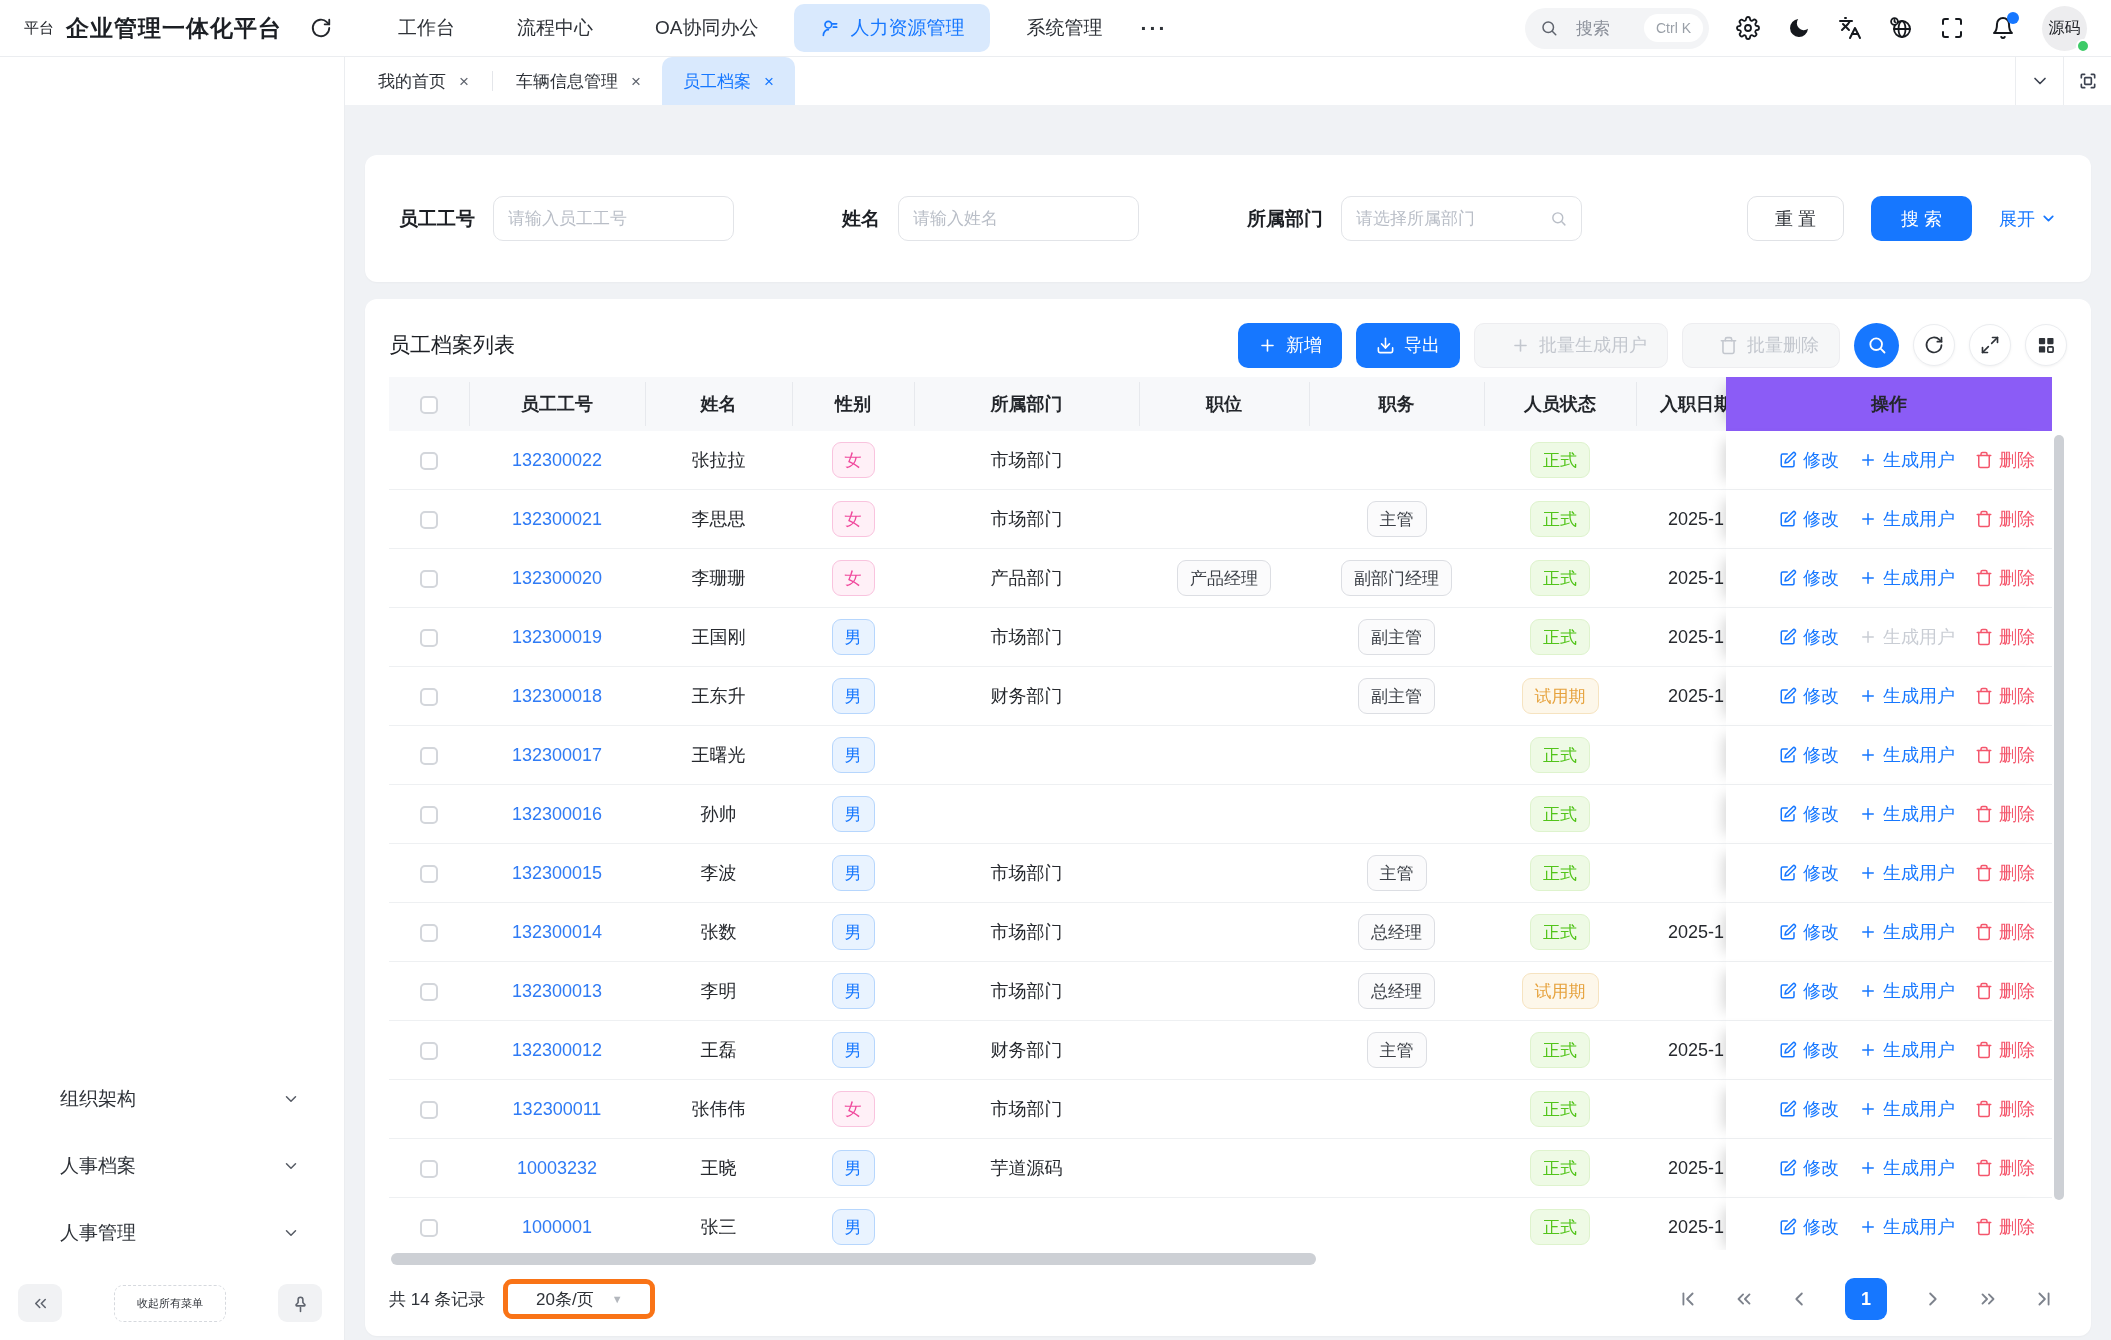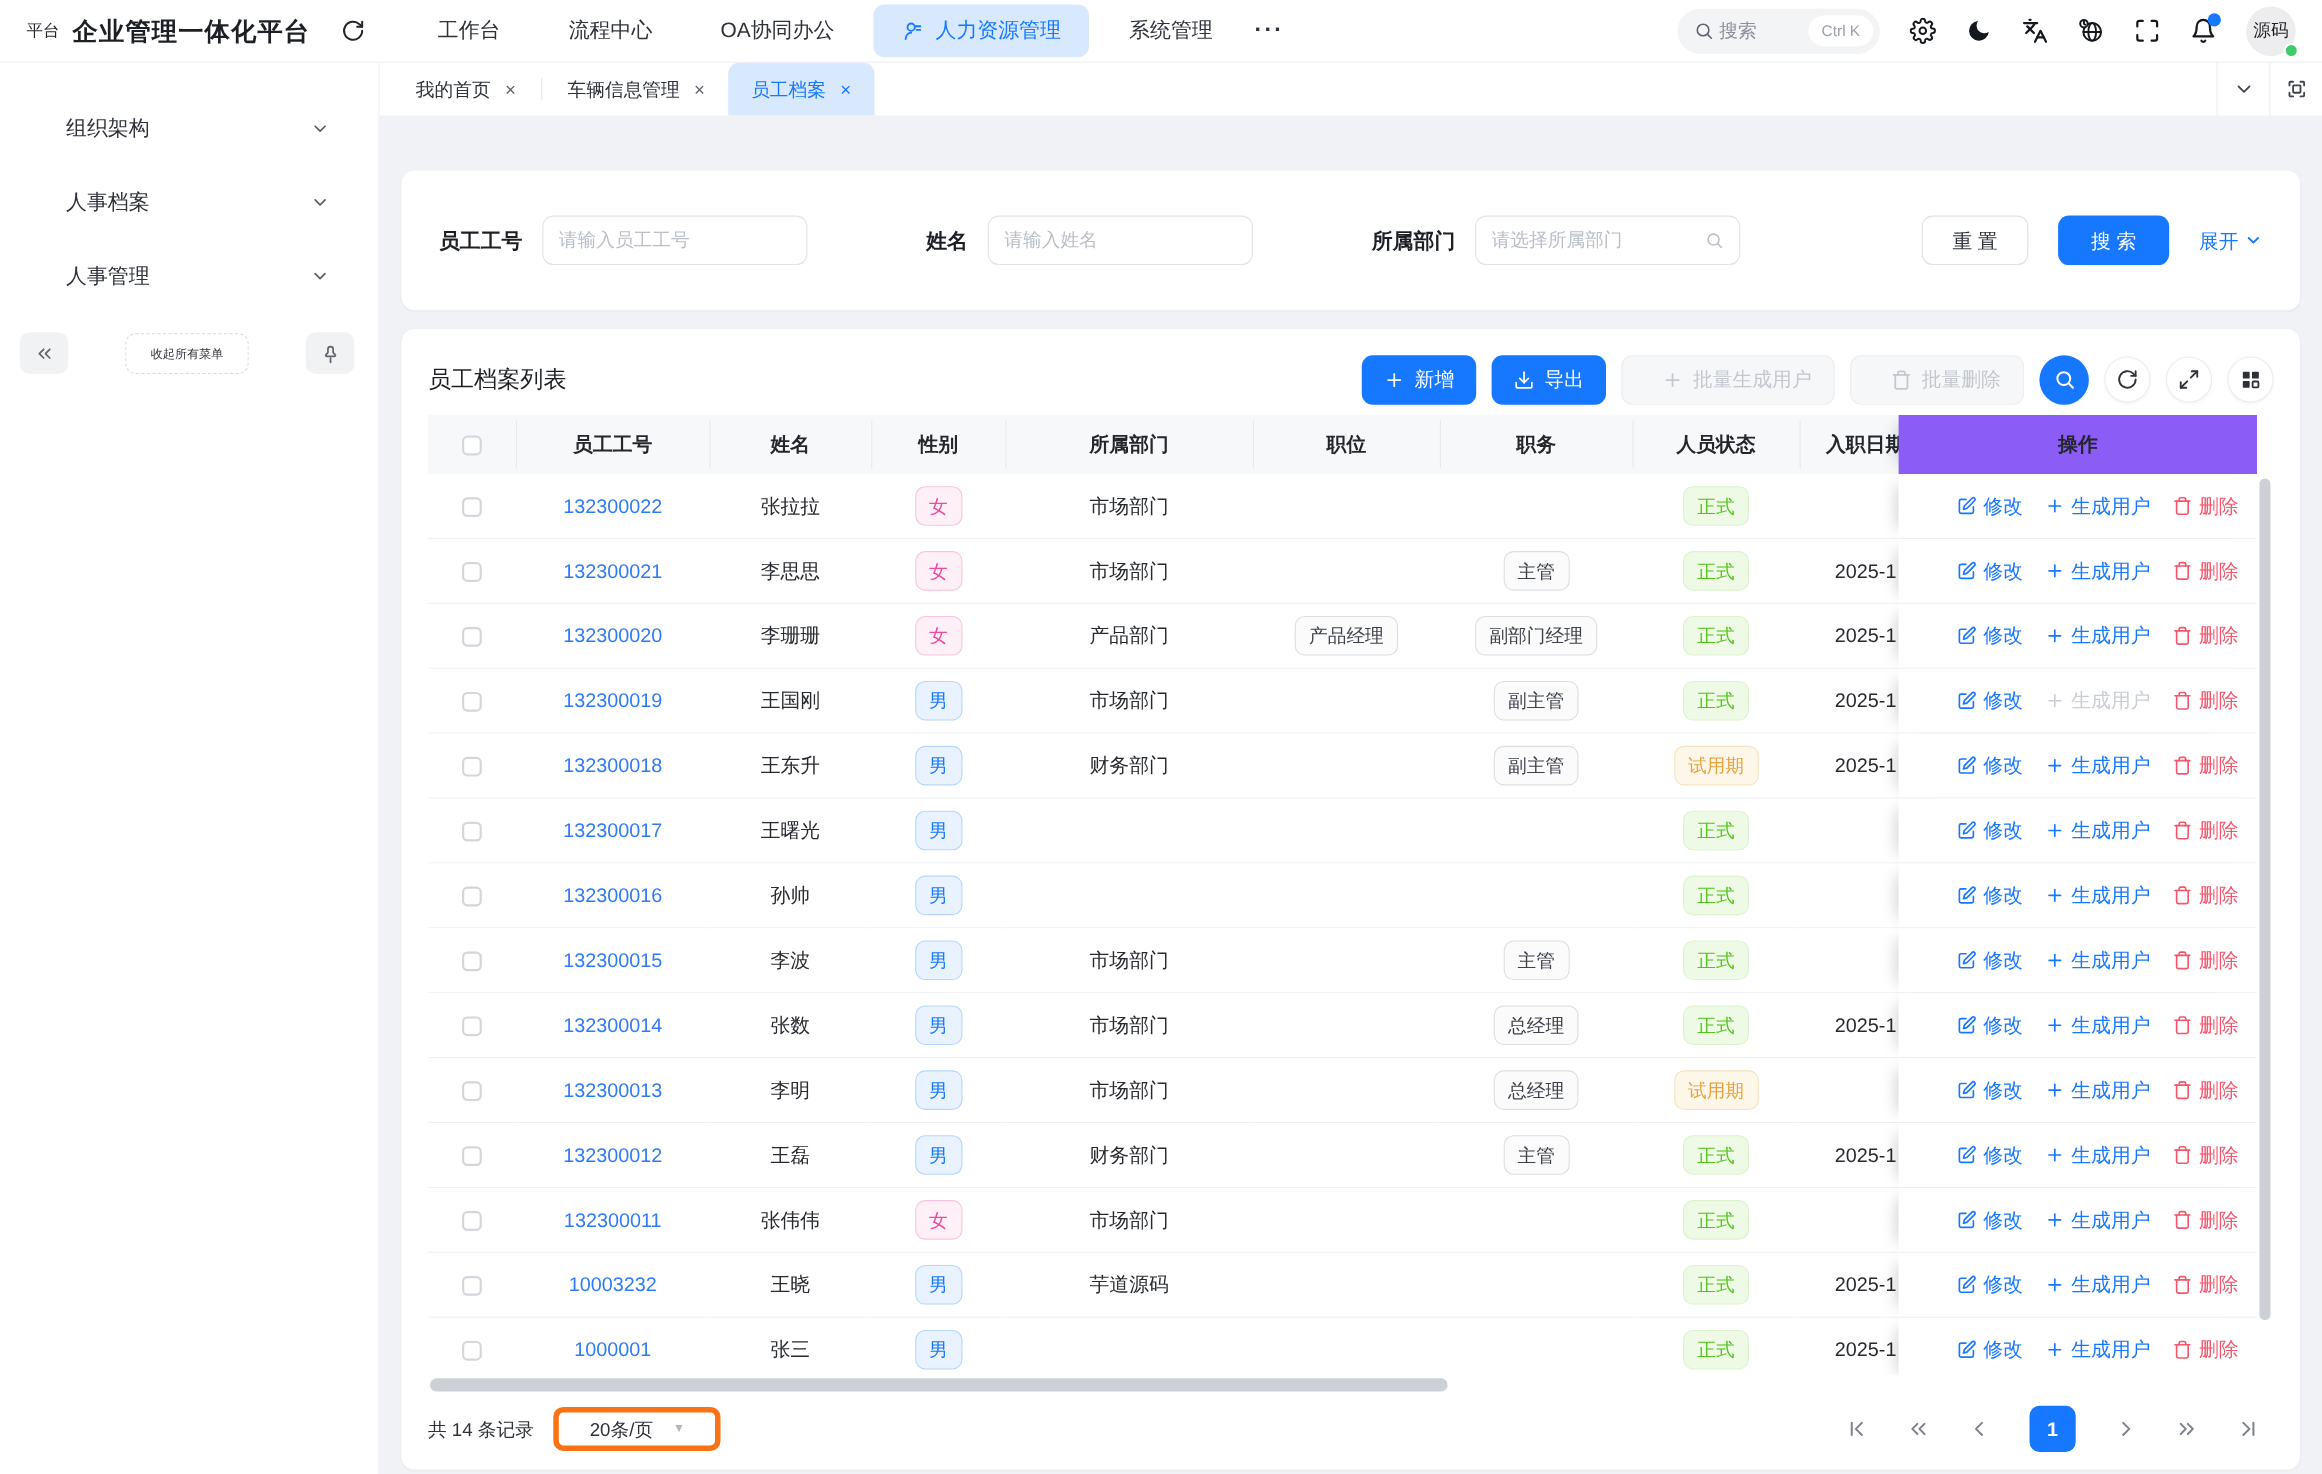--- a/index.html
+++ b/index.html
@@ -17,39 +17,39 @@
   .app-title { font-size:23px; font-weight:700; color:#1c1f24; letter-spacing:1px; }
   .refresh-btn { margin-left:28px; width:22px; height:22px; color:#23262b; }
   .refresh-btn svg { width:22px; height:22px; }
   .nav-menu { display:flex; align-items:center; margin-left:40px; gap:10px; }
   .nav-item { font-size:19px; color:#2e3238; padding:11px 26px; border-radius:10px;
     display:flex; align-items:center; gap:10px; white-space:nowrap; }
   .nav-item.active { background:#d9e9fd; color:#1677ff; }
   .nav-item svg { width:20px; height:20px; }
   .nav-more { font-size:21px; font-weight:700; letter-spacing:2px; color:#2e3238; padding:0 12px; }
   .nav-right { margin-left:auto; display:flex; align-items:center; gap:27px; }
-  .search-pill { display:flex; align-items:center; gap:5px; background:#f3f4f6;
+  .search-pill { display:flex; align-items:center; gap:18px; background:#f3f4f6;
     border-radius:21px; height:41px; width:184px; padding:0 6px 0 15px; }
   .search-pill .mag { width:18px; height:18px; color:#5f646e; flex:none; }
   .search-pill .ph { color:#8a8f99; font-size:17px; }
   .kbd { background:#fff; border-radius:15px; padding:6px 12px; font-size:14px;
     color:#9aa0a8; margin-left:auto; }
   .icon-btn { position:relative; width:24px; height:24px; color:#15181d; }
   .icon-btn svg { width:24px; height:24px; }
   .bell-dot { position:absolute; top:-4px; right:-4px; width:12px; height:12px;
     border-radius:50%; background:#1677ff; }
   .avatar { width:45px; height:45px; border-radius:50%; background:#ededef; position:relative;
     display:flex; align-items:center; justify-content:center; font-size:16px; color:#1c1f24; }
   .avatar .status { position:absolute; bottom:-2px; right:-3px; width:14px; height:14px;
     border-radius:50%; background:#3ecb68; border:2px solid #fff; }
 
   
   .body { flex:1; min-height:0; display:flex; }
   .sidebar { width:345px; flex:none; background:#fff; border-right:1px solid #ebedf0;
-    display:flex; flex-direction:column; justify-content:flex-start; }
+    display:flex; flex-direction:column; justify-content:flex-end; }
   .side-menu { padding-top:26px; }
   .side-item { height:67px; display:flex; align-items:center; justify-content:space-between;
     padding:0 44px 0 60px; font-size:19px; color:#2e3238; cursor:pointer; }
   .side-item svg { width:18px; height:18px; color:#565b64; }
   .sidebar-foot { display:flex; align-items:center; justify-content:space-between;
     padding:0 22px 0 18px; height:74px; }
   .sq-btn { width:44px; height:38px; border-radius:9px; background:#f1f2f4; color:#5f646e;
     display:flex; align-items:center; justify-content:center; }
   .sq-btn svg { width:19px; height:19px; }
   .collapse-btn { border:1px dashed #d6d9de; border-radius:9px; padding:10px 22px;

